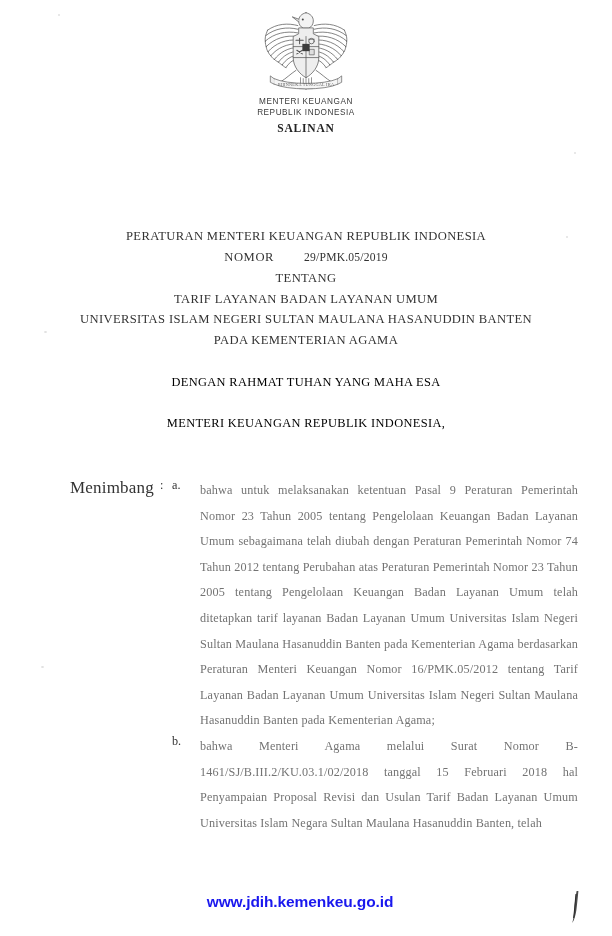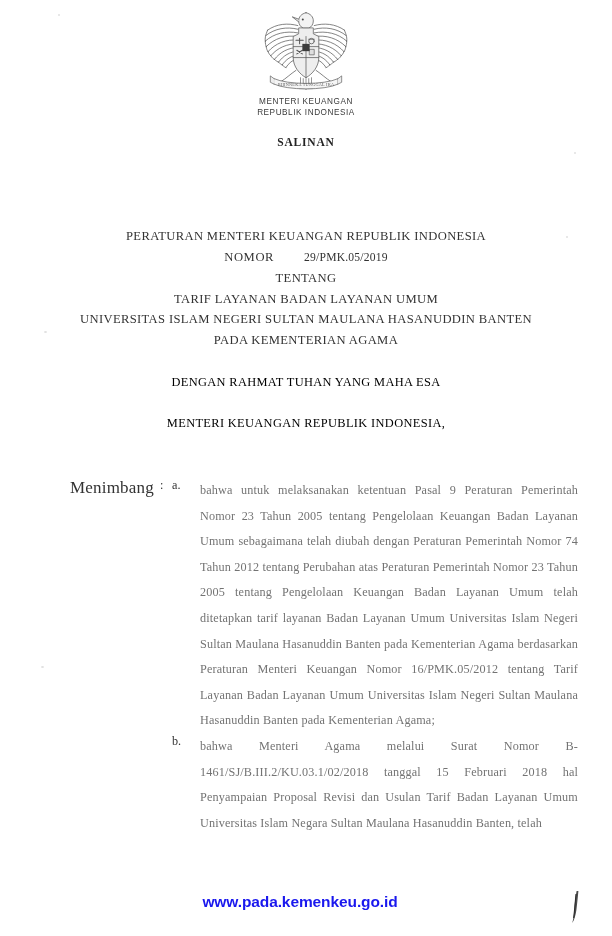--- a/index.html
+++ b/index.html
@@ -47,21 +47,21 @@
     color: #3a3a3a;
     line-height: 11px;
   }
   .lh-salinan {
     font-family: "Liberation Serif", "DejaVu Serif", serif;
     font-weight: bold;
     font-size: 11.5px;
     letter-spacing: 0.8px;
     color: #232323;
     line-height: 14px;
-    margin-top: 17px;
+    margin-top: 3px;
   }
 
   
   .title-block {
     position: absolute;
     left: 0;
     top: 226px;
     width: 612px;
     text-align: center;
   }
@@ -293,21 +293,21 @@
 
       <div class="clause-row">
         <span class="item-letter">b.</span>
         <div class="item-text">bahwa Menteri Agama melalui Surat Nomor B-1461/SJ/B.III.2/KU.03.1/02/2018 tanggal 15 Februari 2018 hal Penyampaian Proposal Revisi dan Usulan Tarif Badan Layanan Umum Universitas Islam Negara Sultan Maulana Hasanuddin Banten, telah</div>
       </div>
     </div>
 
   </div>
 
   <div class="footer-url">
-    <span style="color: rgb(26, 24, 238);">www.pada.kemenkeu.go.id</span>
+    <span style="color: rgb(26, 24, 238);">www.jdih.kemenkeu.go.id</span>
   </div>
 
   <svg class="ink-smudge" viewBox="0 0 10 34" aria-hidden="true">
     <path d="M5.6 1 C 4.4 7 3.6 14 3.2 21 C 3.0 25 2.4 29 1.2 33 C 3.4 30 4.6 25 5.4 20 C 6.2 14 6.8 7 7.4 1 Z" fill="#4b4b4b"></path>
     <path d="M5.0 4 C 4.2 12 3.8 20 2.6 28" stroke="#2e2e2e" stroke-width="1.1" fill="none"></path>
   </svg>
 
   <div class="speck" style="left:58px; top:14px; width:2px; height:2px;"></div>
   <div class="speck" style="left:44px; top:331px; width:3px; height:2px;"></div>
   <div class="speck" style="left:41px; top:666px; width:3px; height:2px;"></div>

